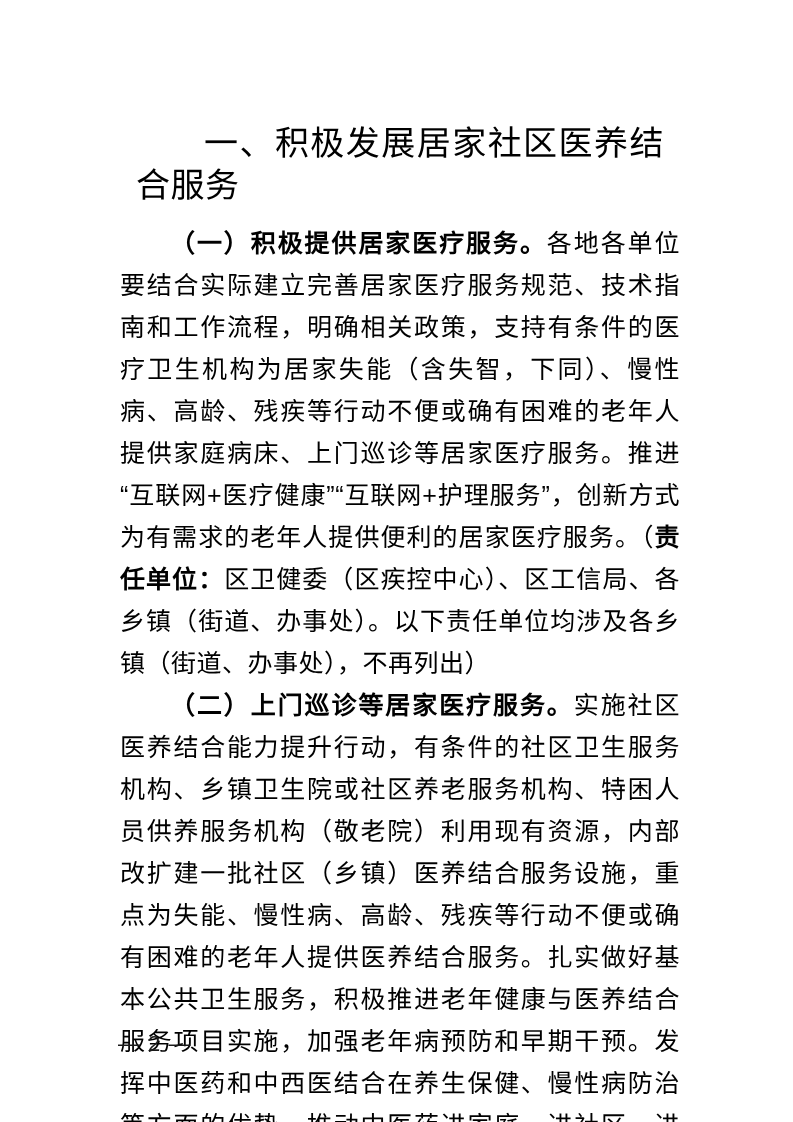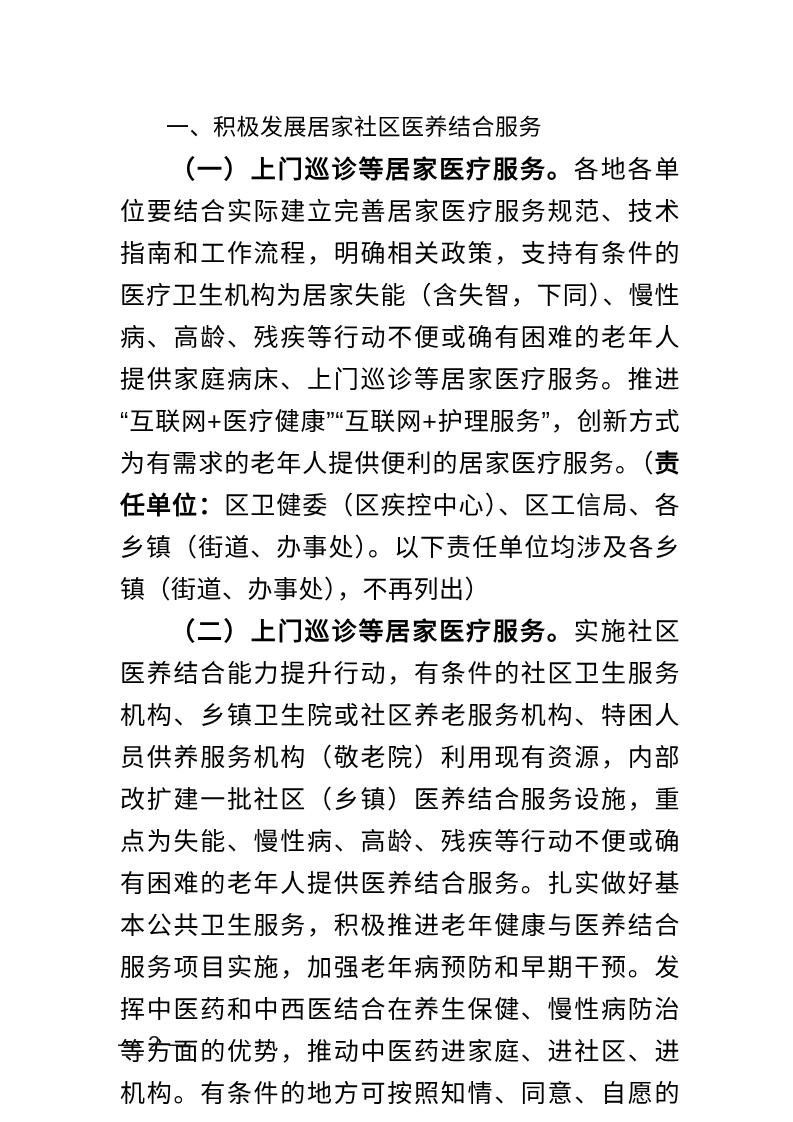--- a/index.html
+++ b/index.html
@@ -21,22 +21,22 @@
     left: 120px;
     top: 106px;
     width: 560px;
     font-size: 25px;
     line-height: 42px;
     text-align: justify;
     text-justify: inter-character;
     letter-spacing: 0.5px;
   }
   .section-heading {
-    margin: 0;
-    font-size: 23px;
+    margin: 16px;
+    font-size: 34px;
     font-weight: normal;
     line-height: 42px;
     text-indent: 2em;
   }
   .para {
     margin: 0;
     text-indent: 2em;
   }
   .bold-seg {
     font-weight: bold;
@@ -52,20 +52,20 @@
   }
 </style>
 </head>
 <body>
 
 <div class="page">
   <div class="content">
 
     <h2 class="section-heading">一、积极发展居家社区医养结合服务</h2>
 
-    <p class="para"><b class="bold-seg">（一）上门巡诊等居家医疗服务。</b><span>各地各单位要结合实际建立完善居家医疗服务规范、技术指南和工作流程，明确相关政策，支持有条件的医疗卫生机构为居家失能（含失智，下同）、慢性病、高龄、残疾等行动不便或确有困难的老年人提供家庭病床、上门巡诊等居家医疗服务。推进“互联网+医疗健康”“互联网+护理服务”，创新方式为有需求的老年人提供便利的居家医疗服务。（</span><b class="bold-seg">责任单位：</b><span>区卫健委（区疾控中心）、区工信局、各乡镇（街道、办事处）。以下责任单位均涉及各乡镇（街道、办事处），不再列出）</span></p>
+    <p class="para"><b class="bold-seg">（一）积极提供居家医疗服务。</b><span>各地各单位要结合实际建立完善居家医疗服务规范、技术指南和工作流程，明确相关政策，支持有条件的医疗卫生机构为居家失能（含失智，下同）、慢性病、高龄、残疾等行动不便或确有困难的老年人提供家庭病床、上门巡诊等居家医疗服务。推进“互联网+医疗健康”“互联网+护理服务”，创新方式为有需求的老年人提供便利的居家医疗服务。（</span><b class="bold-seg">责任单位：</b><span>区卫健委（区疾控中心）、区工信局、各乡镇（街道、办事处）。以下责任单位均涉及各乡镇（街道、办事处），不再列出）</span></p>
 
     <p class="para"><b class="bold-seg">（二）上门巡诊等居家医疗服务。</b><span>实施社区医养结合能力提升行动，有条件的社区卫生服务机构、乡镇卫生院或社区养老服务机构、特困人员供养服务机构（敬老院）利用现有资源，内部改扩建一批社区（乡镇）医养结合服务设施，重点为失能、慢性病、高龄、残疾等行动不便或确有困难的老年人提供医养结合服务。扎实做好基本公共卫生服务，积极推进老年健康与医养结合服务项目实施，加强老年病预防和早期干预。发挥中医药和中西医结合在养生保健、慢性病防治等方面的优势，推动中医药进家庭、进社区、进机构。有条件的地方可按照知情、同意、自愿的原则，为老年人免费接种流感、肺炎等疫苗。在做实老年人家庭医生签约服务的基础上，稳步提高失能、慢性病、高龄、残疾等行动不便</span></p>
 
   </div>
 
   <div class="page-number">— 2 —</div>
 </div>
 
 </body></html>

